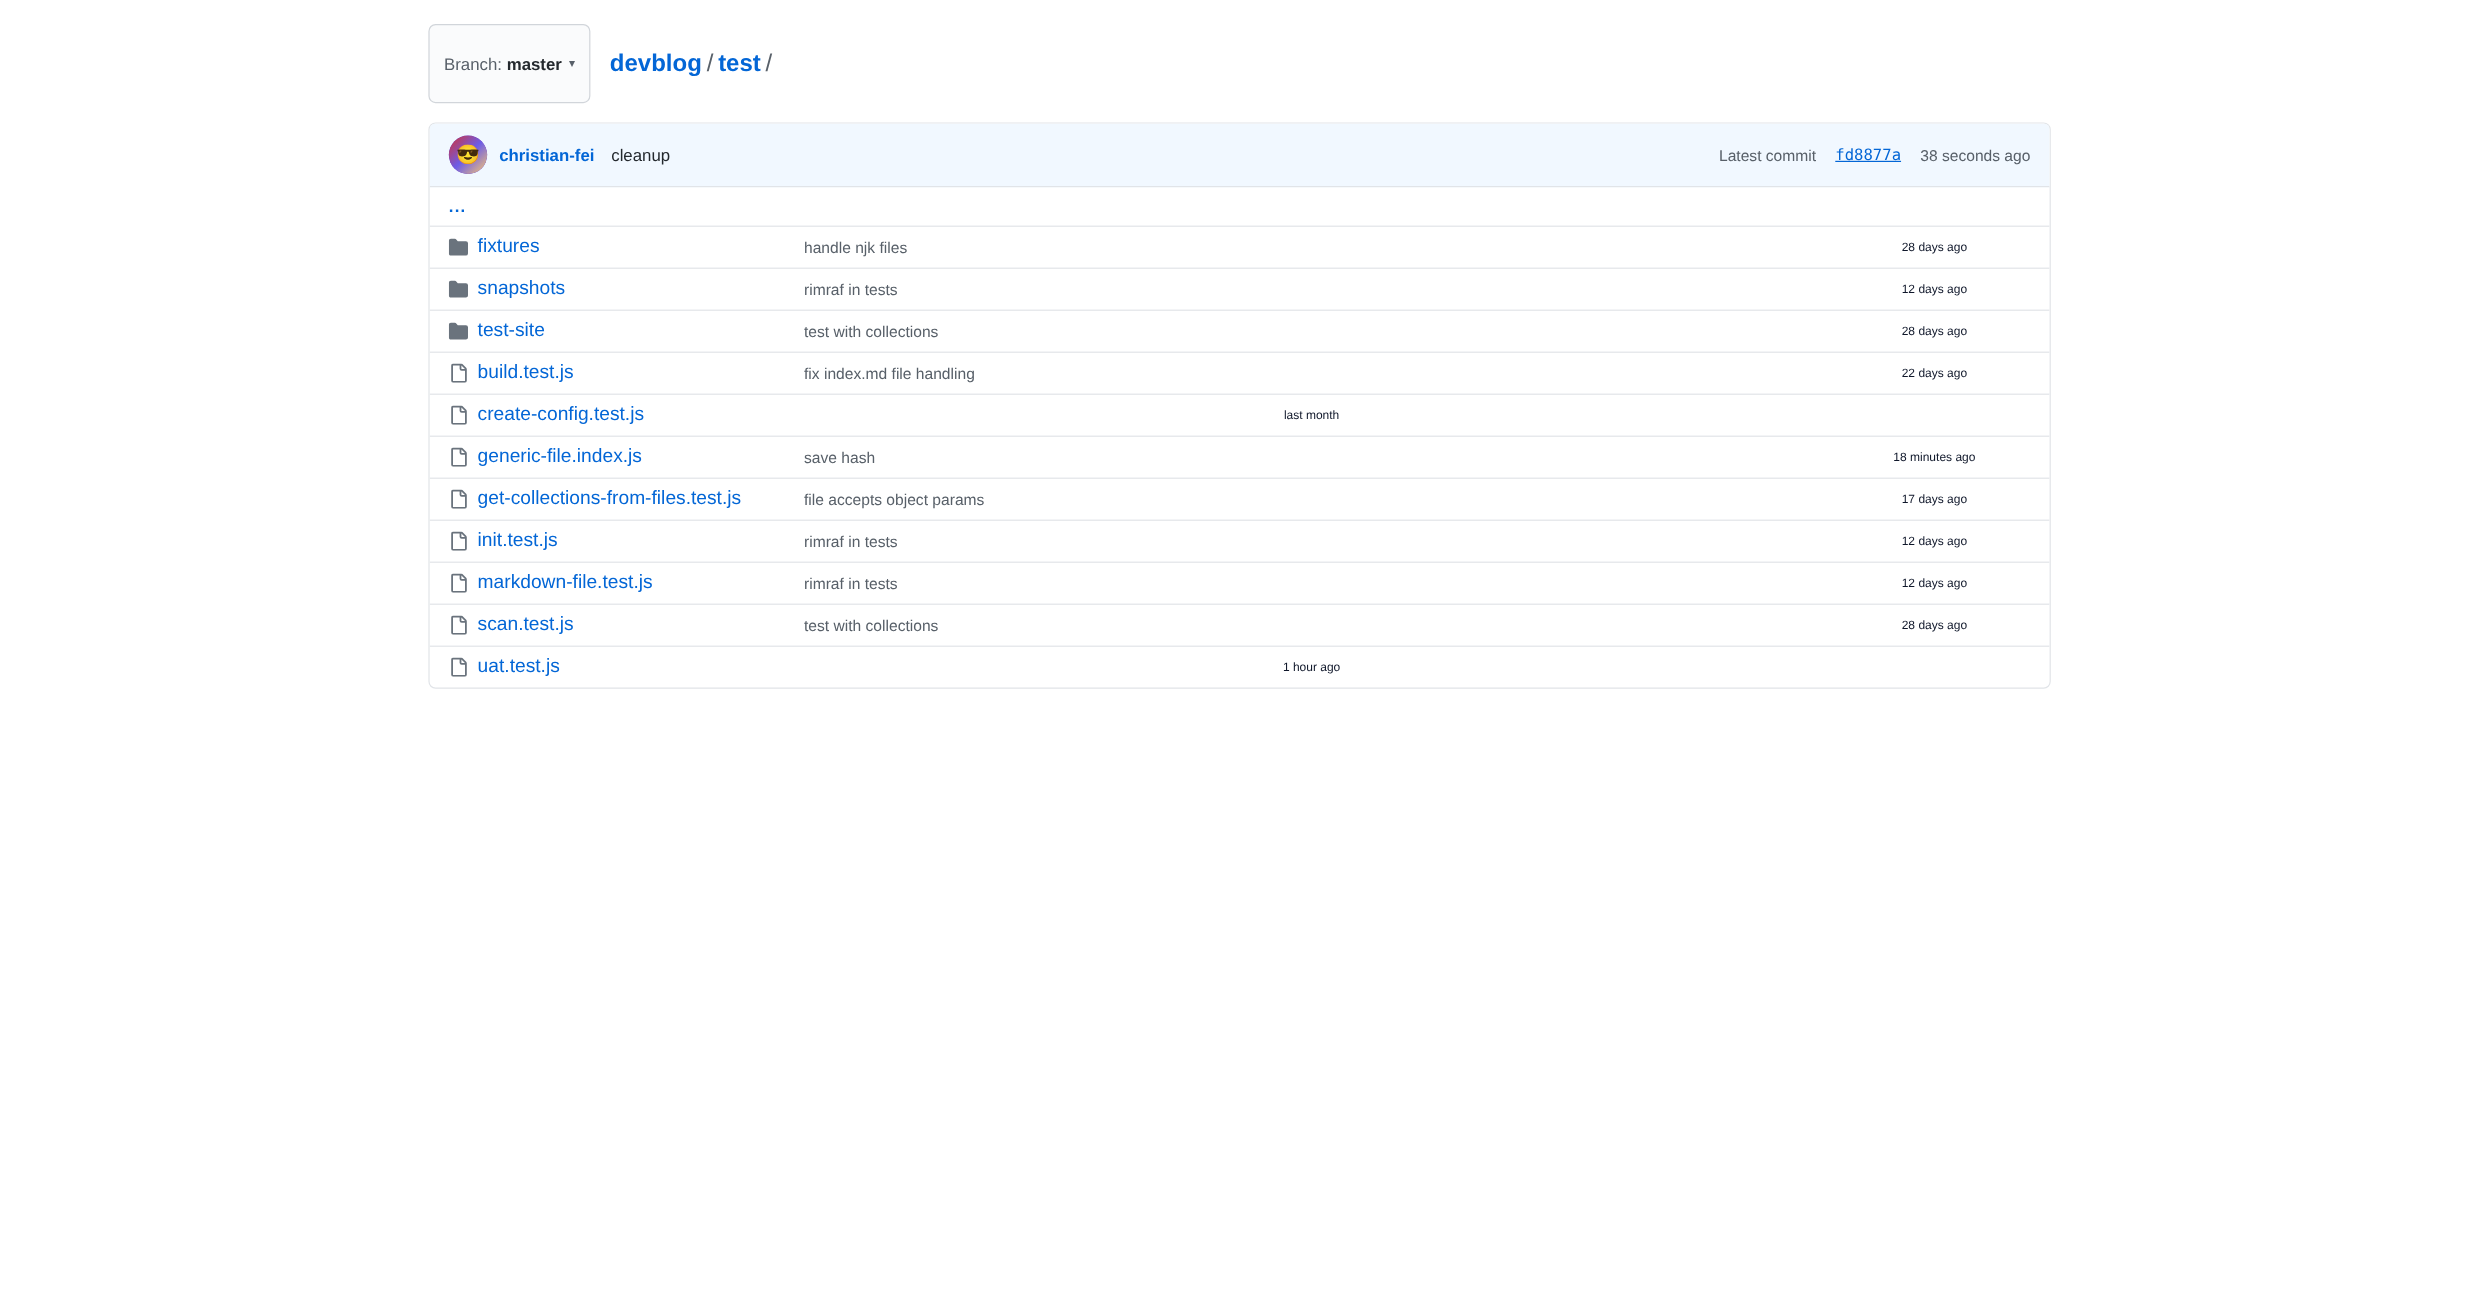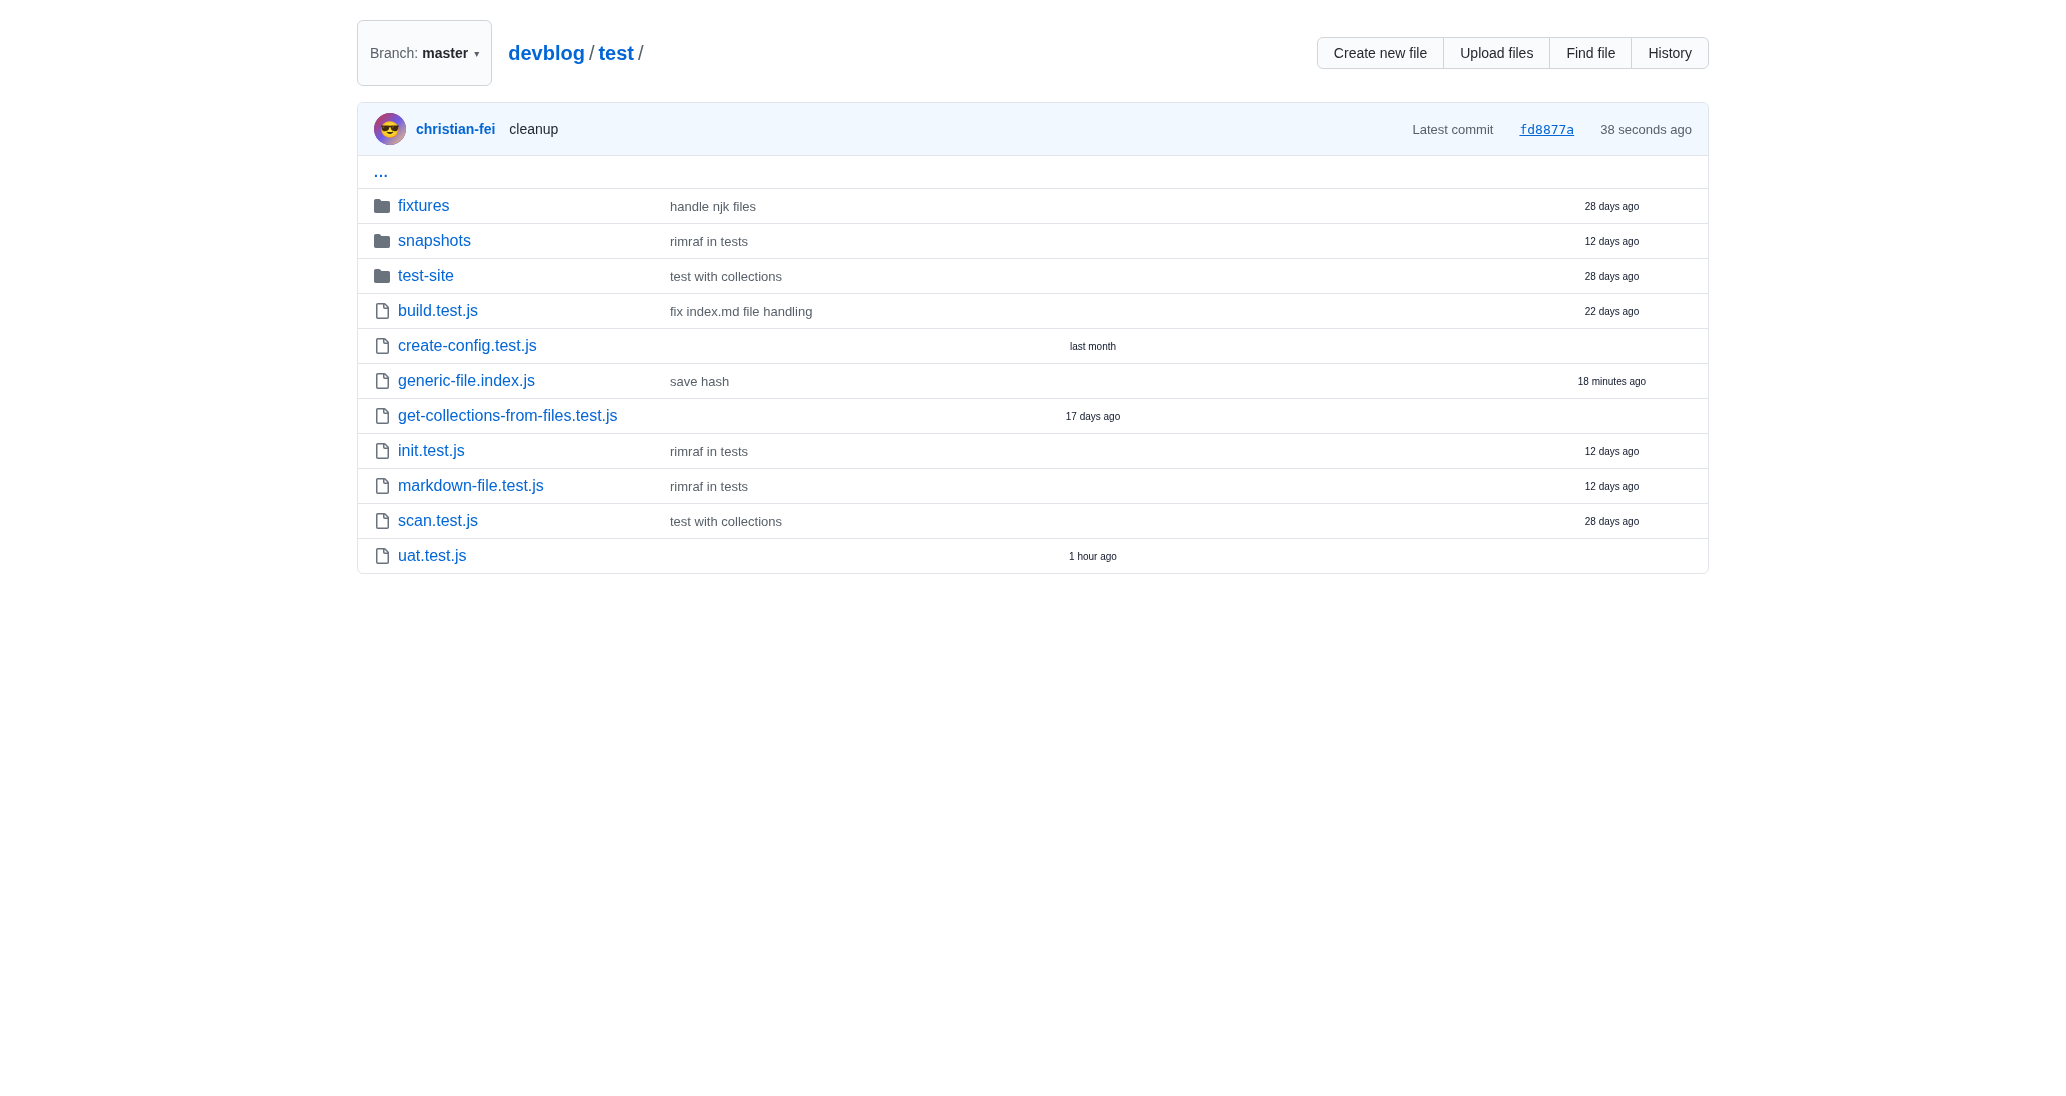--- a/index.html
+++ b/index.html
@@ -132,21 +132,21 @@
       font-weight: 600;
       text-decoration: none;
     }
     .commit-message {
       color: #24292e;
       margin-left: 4px;
     }
     .commit-bar-right {
       display: flex;
       align-items: center;
-      gap: 26px;
+      gap: 16px;
       color: #586069;
       font-size: 13px;
     }
     .commit-hash {
       color: #0366d6;
       font-family: "SFMono-Regular", Consolas, monospace;
       font-size: 13px;
     }
     .parent-row {
       border-bottom: 1px solid #e1e4e8;
@@ -212,26 +212,20 @@
         <strong class="branch-name">master</strong>
         <span class="chevron">▾</span>
       </button>
       <div class="breadcrumb">
         <a href="#">devblog</a>
         <span class="separator">/</span>
         <a href="#">test</a>
         <span class="separator">/</span>
       </div>
     </div>
-    <div class="action-buttons">
-      <button class="action-btn">Create new file</button>
-      <button class="action-btn">Upload files</button>
-      <button class="action-btn">Find file</button>
-      <button class="action-btn">History</button>
-    </div>
   </div>
 
   <div class="file-table">
 
     <div class="commit-bar">
       <div class="commit-bar-left">
         <div class="avatar">
           <div class="avatar-img">
             <span>😎</span>
           </div>
@@ -324,20 +318,21 @@
     </div>
         <div class="file-row">
       <div class="file-name-cell">
         <span class="file-icon">
               <svg width="16" height="16" viewBox="0 0 16 16" fill="#6a737d" xmlns="http://www.w3.org/2000/svg">
                 <path d="M2 1.75C2 .784 2.784 0 3.75 0h6.586c.464 0 .909.184 1.237.513l2.914 2.914c.329.328.513.773.513 1.237v9.586A1.75 1.75 0 0 1 13.25 16h-9.5A1.75 1.75 0 0 1 2 14.25V1.75zm1.75-.25a.25.25 0 0 0-.25.25v12.5c0 .138.112.25.25.25h9.5a.25.25 0 0 0 .25-.25V6h-2.75A1.75 1.75 0 0 1 9 4.25V1.5H3.75zm6.75.062V4.25c0 .138.112.25.25.25h2.688a.252.252 0 0 0-.011-.013L10.523 1.573a.252.252 0 0 0-.023-.011z"></path>
               </svg>
             </span>
         <a href="#" class="file-link">get-collections-from-files.test.js</a>
       </div>
+      <div class="commit-msg-cell">file accepts object params</div>
       <div class="time-cell">17 days ago</div>
     </div>
         <div class="file-row">
       <div class="file-name-cell">
         <span class="file-icon">
               <svg width="16" height="16" viewBox="0 0 16 16" fill="#6a737d" xmlns="http://www.w3.org/2000/svg">
                 <path d="M2 1.75C2 .784 2.784 0 3.75 0h6.586c.464 0 .909.184 1.237.513l2.914 2.914c.329.328.513.773.513 1.237v9.586A1.75 1.75 0 0 1 13.25 16h-9.5A1.75 1.75 0 0 1 2 14.25V1.75zm1.75-.25a.25.25 0 0 0-.25.25v12.5c0 .138.112.25.25.25h9.5a.25.25 0 0 0 .25-.25V6h-2.75A1.75 1.75 0 0 1 9 4.25V1.5H3.75zm6.75.062V4.25c0 .138.112.25.25.25h2.688a.252.252 0 0 0-.011-.013L10.523 1.573a.252.252 0 0 0-.023-.011z"></path>
               </svg>
             </span>
         <a href="#" class="file-link">init.test.js</a>

